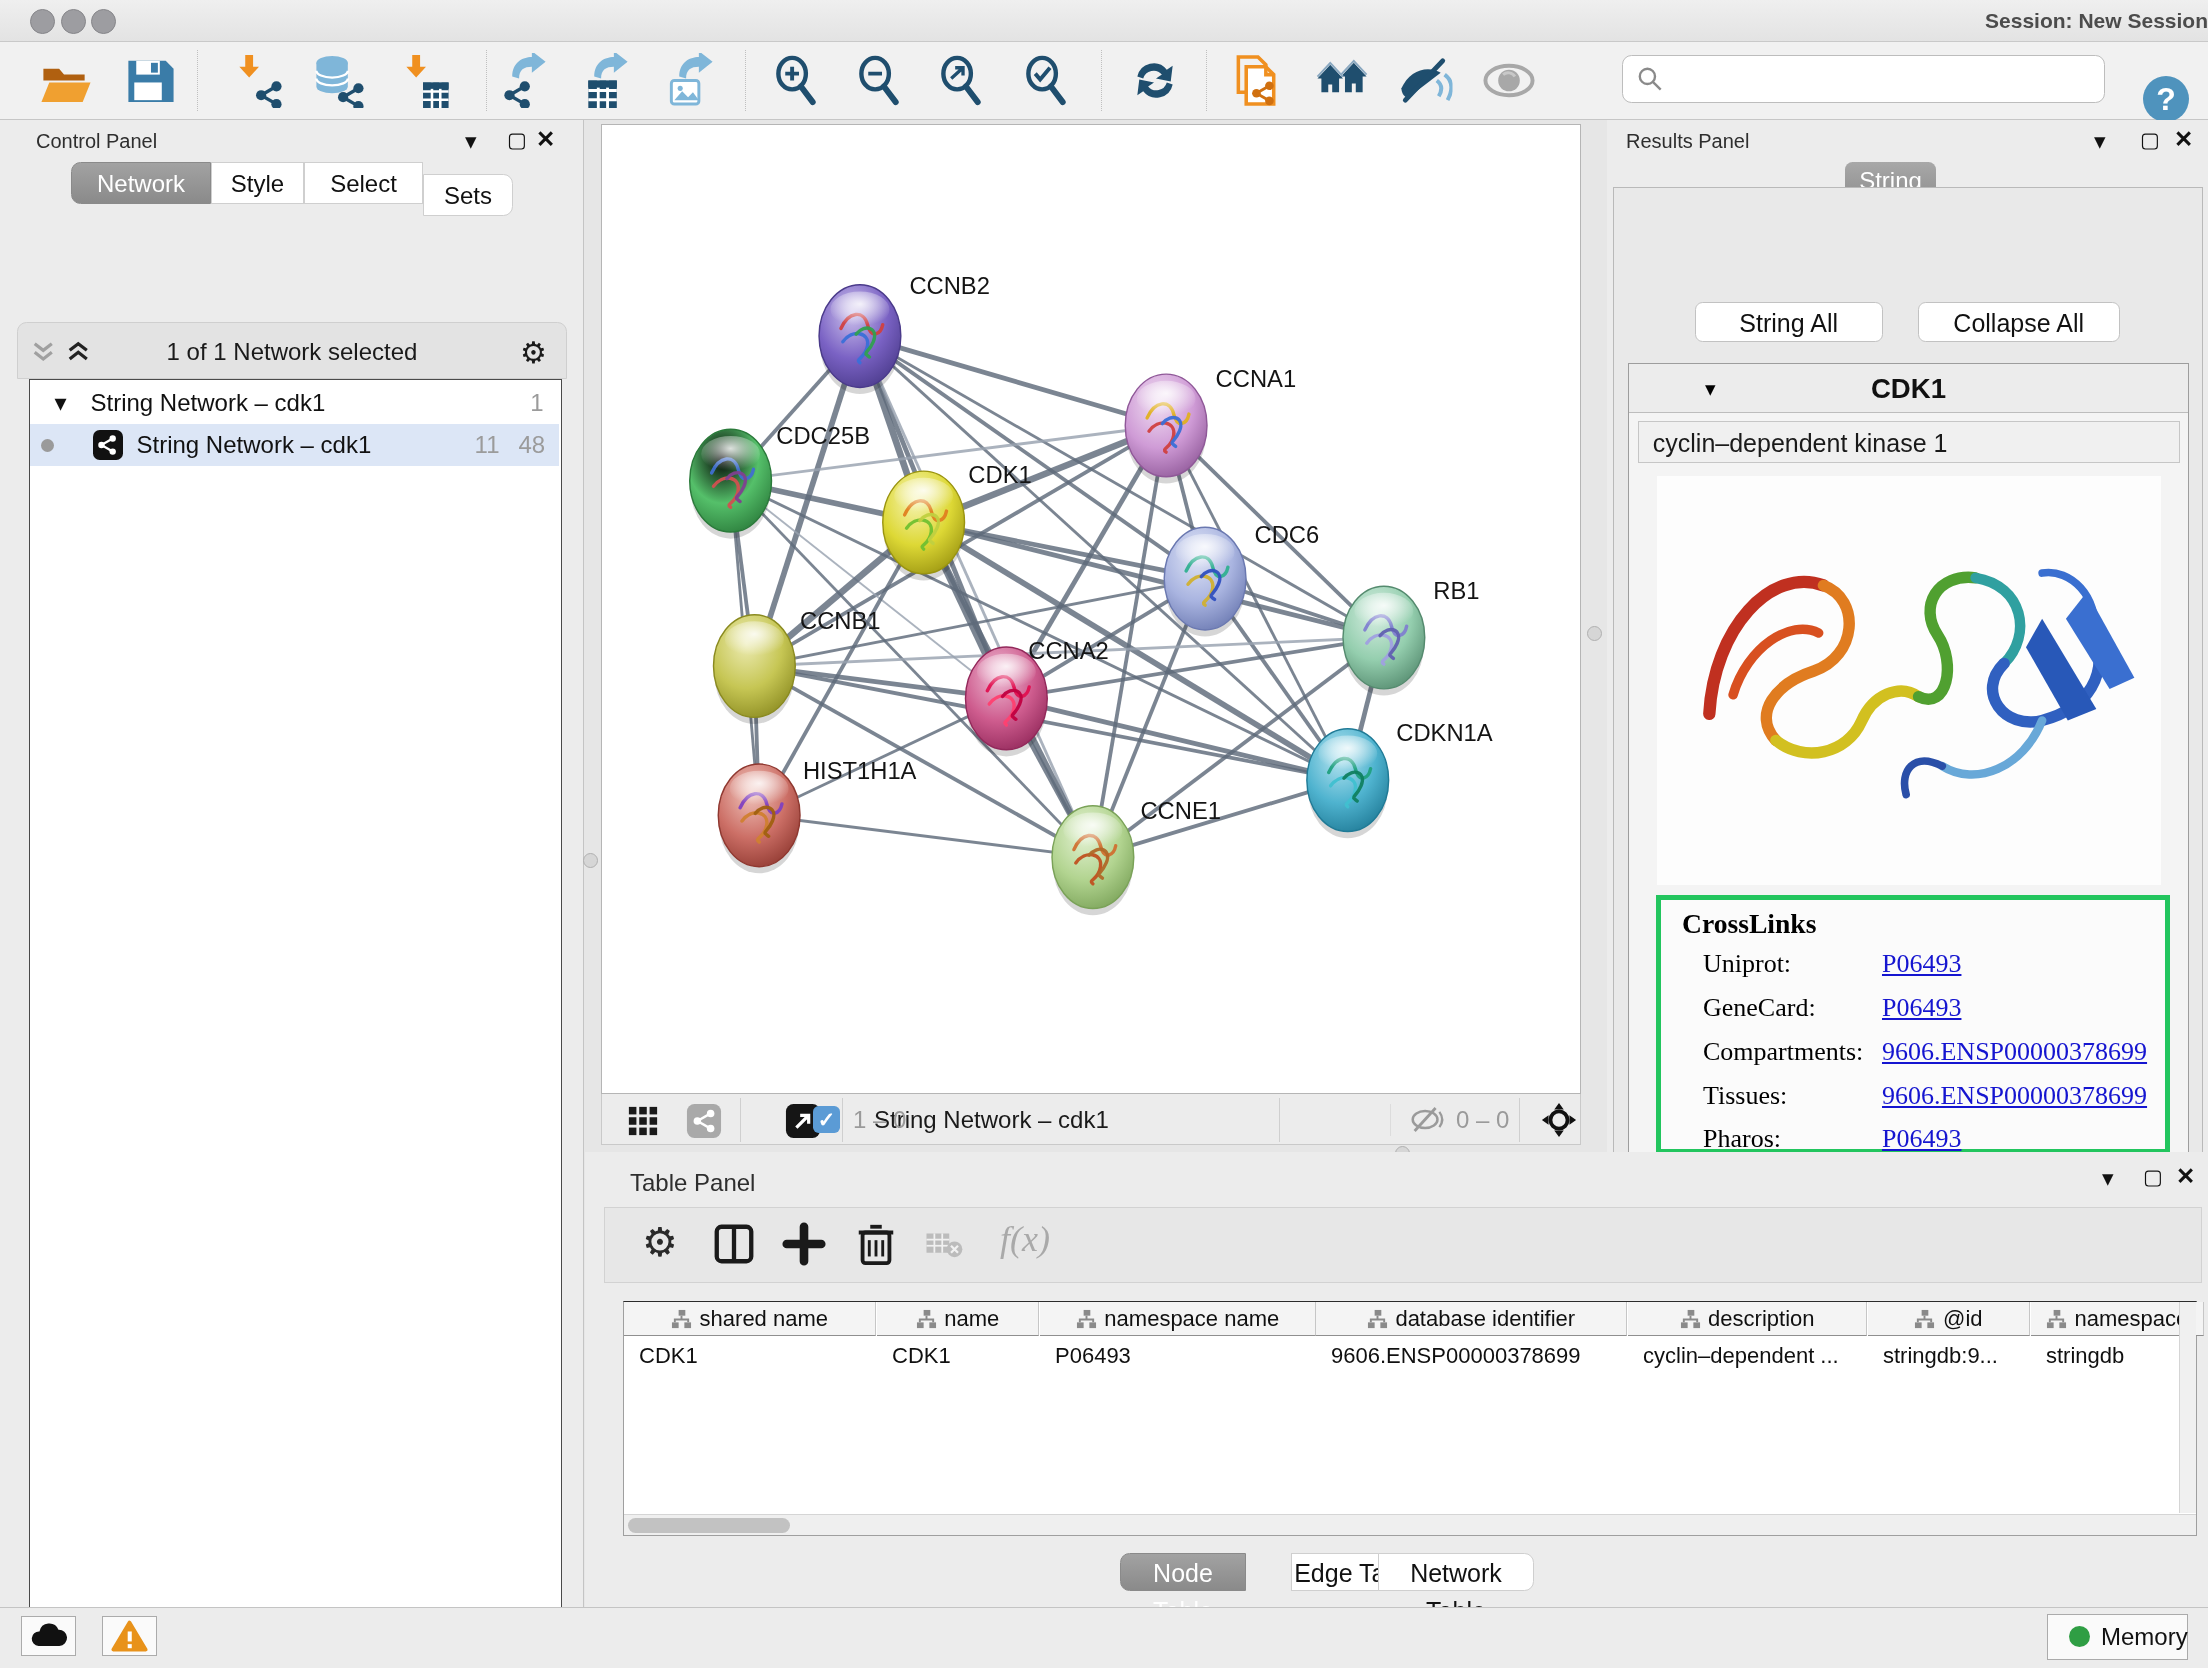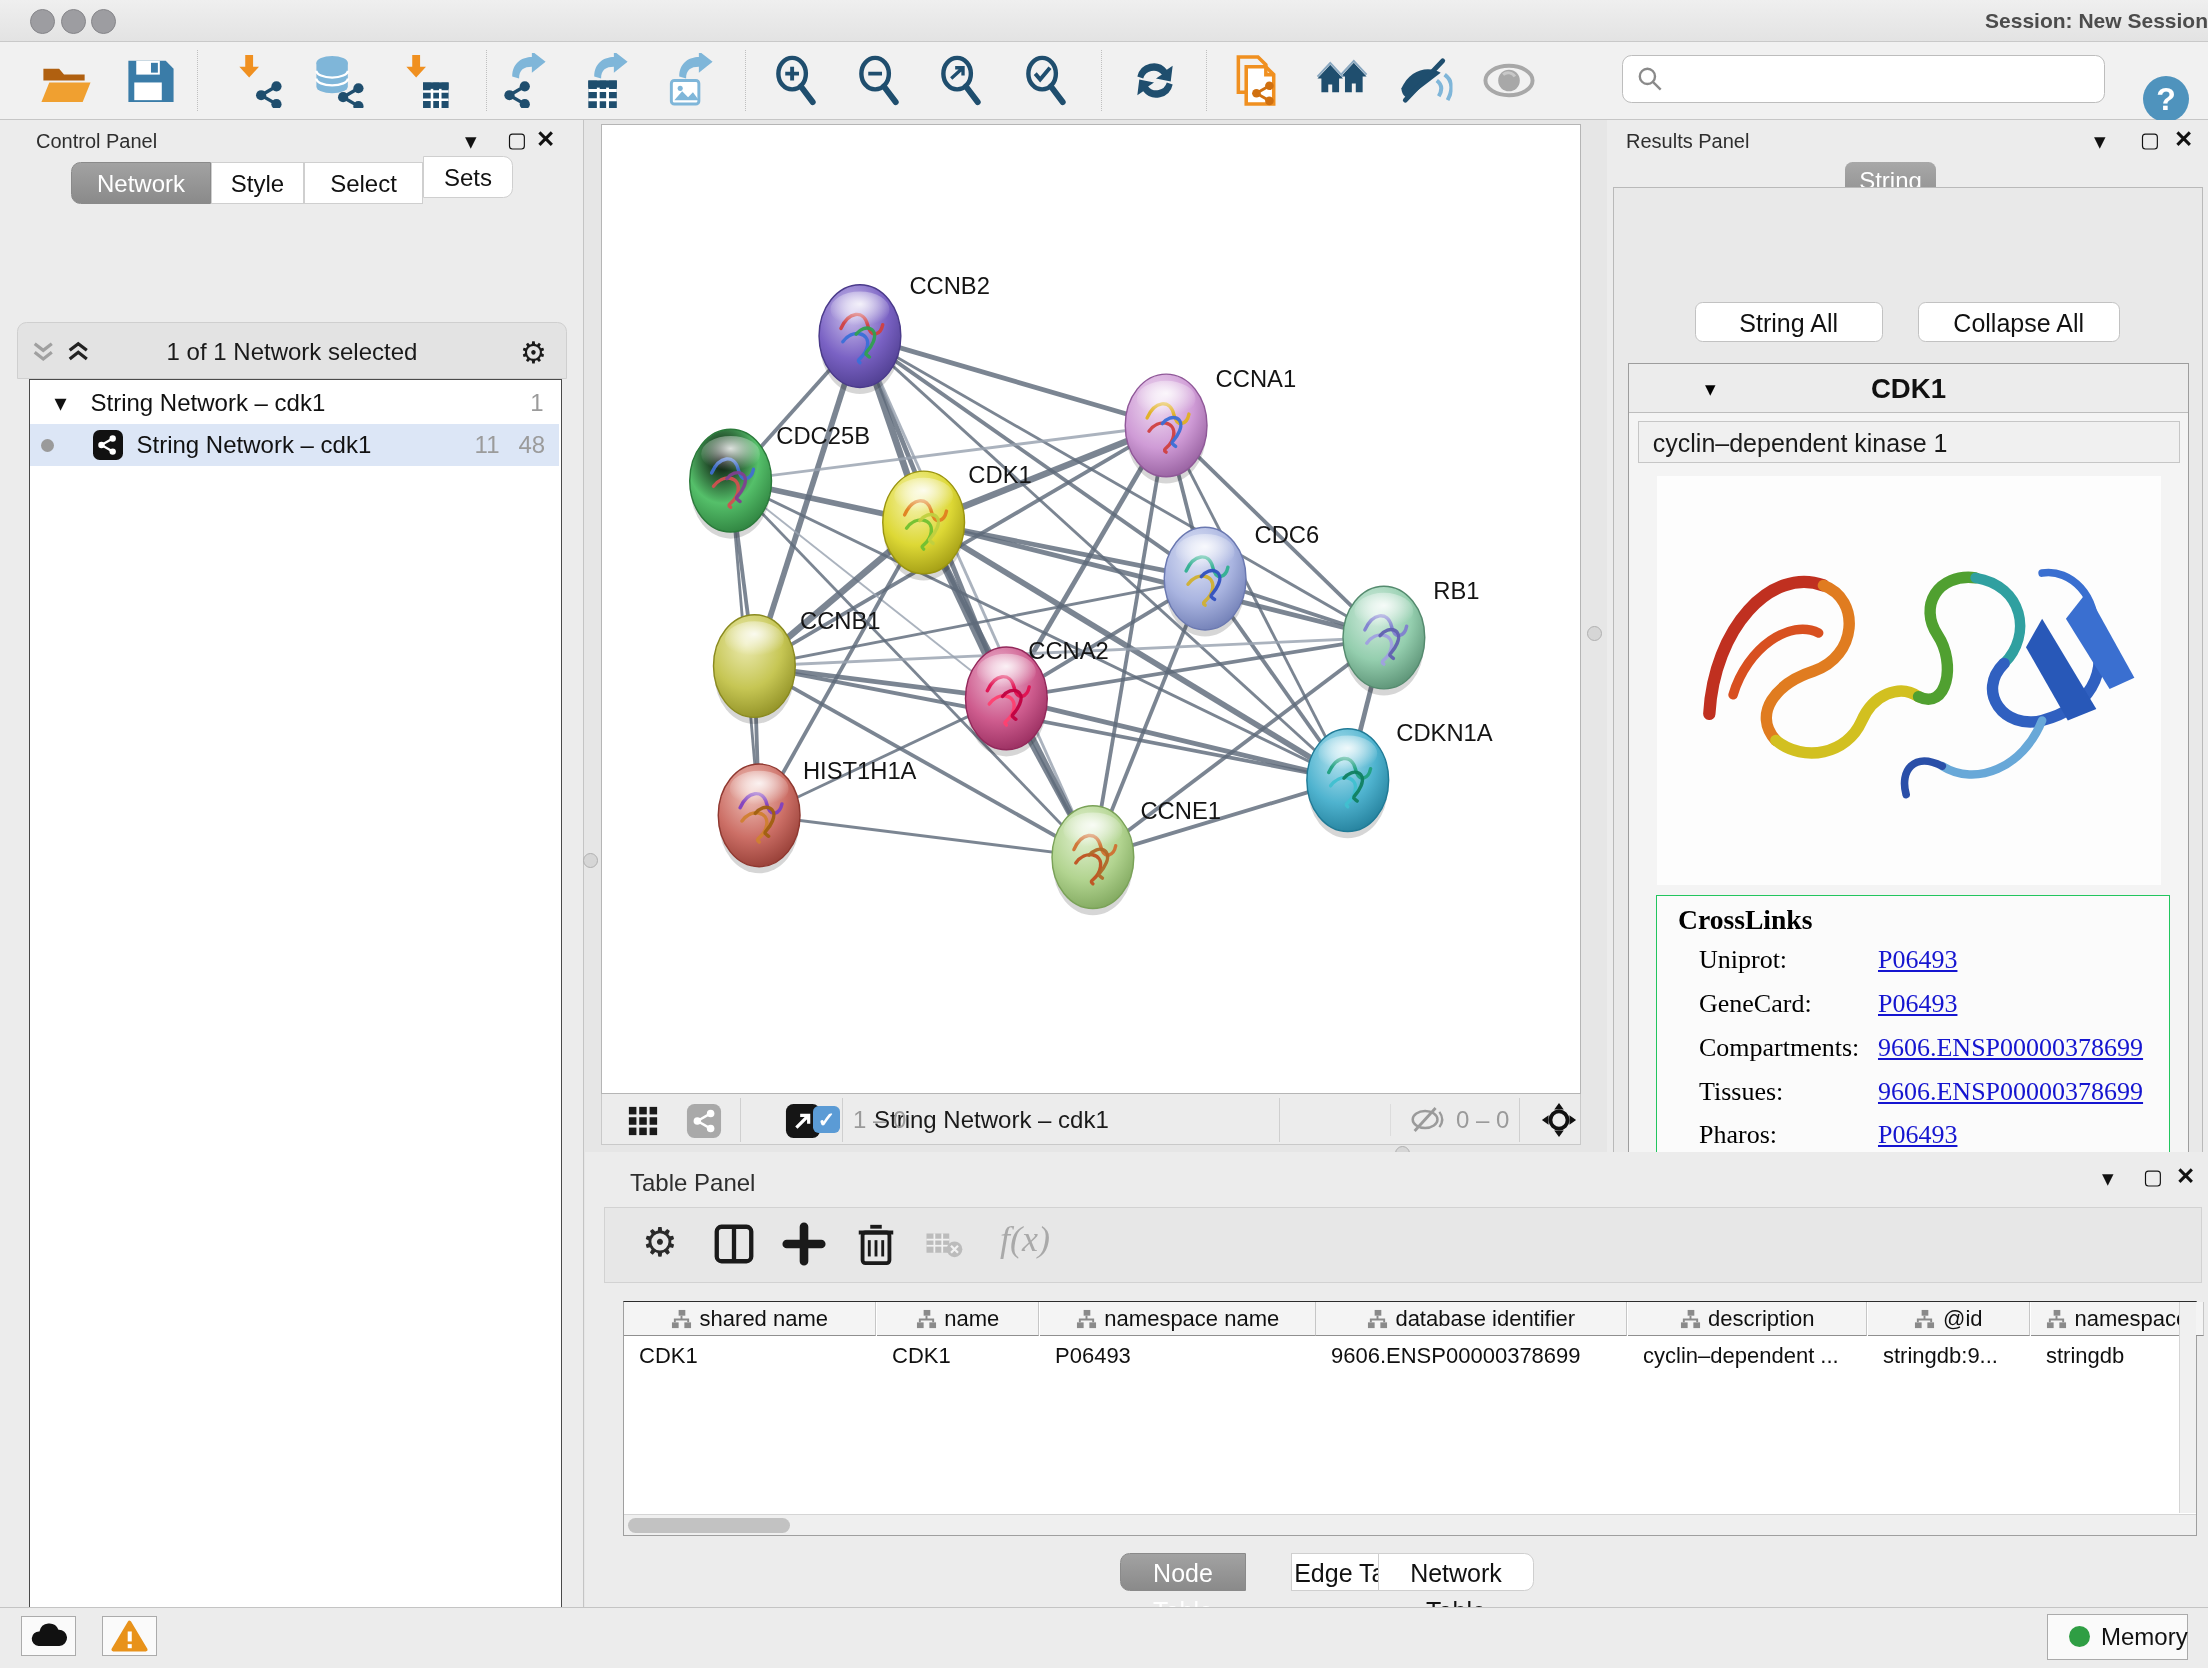--- a/index.html
+++ b/index.html
@@ -53,21 +53,21 @@
   
   #results-panel{position:absolute;left:1607px;top:120px;width:601px;height:1032px;background:#ececec;}
   #string-tab{position:absolute;left:238px;top:42px;width:91px;height:38px;line-height:38px;text-align:center;font-size:24px;color:#ffffff;background:linear-gradient(#a8a8a8,#8f8f8f);border-radius:7.6px;cursor:pointer;}
   #rp-outerbox{position:absolute;left:5.7px;top:67px;width:590px;height:1012px;background:#e9e9e9;border:1px solid #b9b9b9;}
   .rp-btn{position:absolute;top:114px;height:40px;line-height:40px;text-align:center;background:#ffffff;border:1px solid #c2c2c2;border-radius:7.6px;font-size:25px;color:#111;cursor:pointer;}
   #rp-section{position:absolute;left:14.3px;top:175px;width:561px;height:808px;background:#f4f4f4;border:1px solid #9d9d9d;}
   #rp-sec-head{position:absolute;left:0;top:0;width:100%;height:49px;background:#ececec;border-bottom:1px solid #bdbdbd;}
   #rp-gene{position:absolute;left:0;top:0;width:100%;height:49px;line-height:49px;text-align:center;font-size:27.6px;font-weight:700;color:#111;}
   #rp-subtitle{position:absolute;left:9.5px;top:57px;width:542px;height:42px;line-height:42px;font-size:25px;color:#1a1a1a;background:#f0f0f0;border:1px solid #c6c6c6;padding-left:13.3px;}
   #protein-img{position:absolute;left:28.5px;top:112px;width:504px;height:409px;background:#fdfdfd;}
-  #crosslinks-box{position:absolute;left:27px;top:531px;width:514px;height:259px;background:#fbfbfb;border:1px solid #22c55e;font-family:"Liberation Serif",serif;}
+  #crosslinks-box{position:absolute;left:27px;top:531px;width:514px;height:259px;background:#fbfbfb;border:5px solid #22c55e;font-family:"Liberation Serif",serif;}
   #cl-title{position:absolute;left:21px;top:7.6px;font-size:27.6px;font-weight:700;color:#000;}
   .cl-label{position:absolute;left:42px;font-size:26px;color:#000;}
   .cl-value{position:absolute;left:221px;font-size:26px;color:#1515d0;text-decoration:underline;cursor:pointer;}
 
   
   #table-panel{position:absolute;left:585px;top:1152px;width:1624px;height:456px;background:#ececec;}
   #tp-title{position:absolute;left:45px;top:17px;font-size:24px;color:#2e2e2e;}
   #tp-toolbar{position:absolute;left:19px;top:55px;width:1598px;height:76px;background:#e7e7e7;border:1px solid #d2d2d2;}
   .tp-icon{position:absolute;top:13.3px;width:46px;height:46px;transform:translateX(-50%);cursor:pointer;}
   #fx-label{position:absolute;left:395px;top:9.5px;font-family:"Liberation Serif",serif;font-style:italic;font-size:36px;color:#a9a9a9;}
@@ -255,21 +255,21 @@
 
   <div id="control-panel">
     <div class="panel-title" style="left:36px;top:9.5px">Control Panel</div>
     <div class="win-ctrl" style="left:465px;top:9.5px">▾</div>
     <div class="win-ctrl" style="left:507px;top:7.6px;font-size:21px">▢</div>
     <div class="win-ctrl" style="left:536px;top:7.6px;font-weight:700">✕</div>
     <div id="cp-tabs">
         <div class="seg-tab sel" style="left:71px;top:42px;width:140px;border-radius:9.5px 0 0 9.5px;">Network</div>
         <div class="seg-tab" style="left:211px;top:42px;width:93px;">Style</div>
         <div class="seg-tab" style="left:304px;top:42px;width:119px;">Select</div>
-        <div class="seg-tab" style="left:423px;top:36px;width:90px;border-radius:0 9.5px 9.5px 0;">Sets</div>
+        <div class="seg-tab" style="left:423px;top:54px;width:90px;border-radius:0 9.5px 9.5px 0;">Sets</div>
       </div>
     <div id="cp-statusrow">
       <svg style="position:absolute;left:11.4px;top:15px;width:28.5px;height:28.5px" viewBox="0 0 30 30">
           <path d="M6 6 L15 13 L24 6" fill="none" stroke="#a0a0a0" stroke-width="3.4"></path>
           <path d="M6 15 L15 22 L24 15" fill="none" stroke="#a0a0a0" stroke-width="3.4"></path>
         </svg>
       <svg style="position:absolute;left:46px;top:15px;width:28.5px;height:28.5px" viewBox="0 0 30 30">
           <path d="M6 13 L15 6 L24 13" fill="none" stroke="#222" stroke-width="3.4"></path>
           <path d="M6 22 L15 15 L24 22" fill="none" stroke="#222" stroke-width="3.4"></path>
         </svg>

